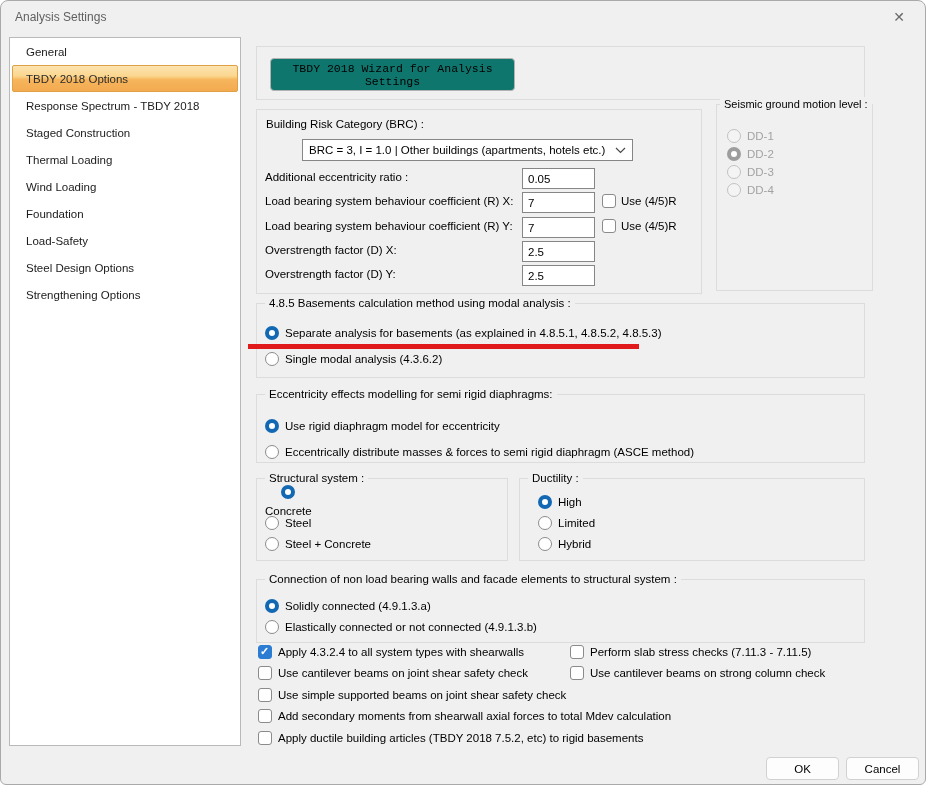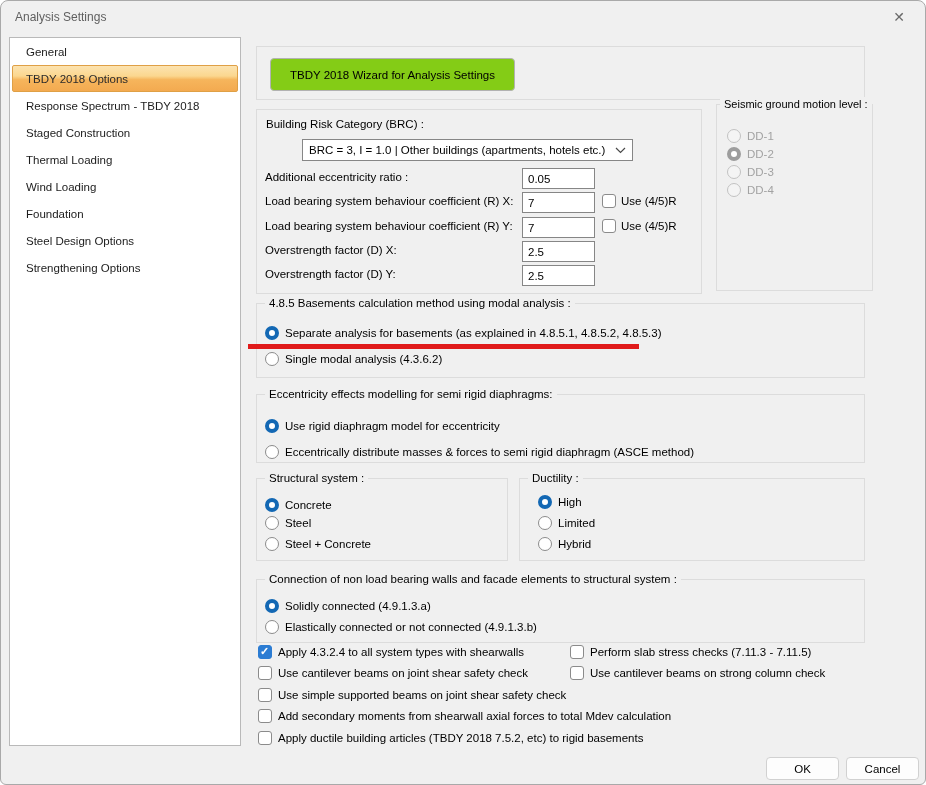--- a/index.html
+++ b/index.html
@@ -19,22 +19,22 @@
     background:#ffffff;border:1px solid #b9b9b9;}
   .side-item{height:27px;line-height:26px;padding-left:13px;margin:0 2px;border:1px solid transparent;
     border-radius:2px;box-sizing:border-box;color:#1c1c1c;white-space:nowrap;}
   .side-item.sel{
     background:linear-gradient(180deg,#fce3b0 0%,#fbd78f 40%,#f6b55c 55%,#f3aa50 100%);
     border-color:#dfa046;color:#2b2b2b;}
   
   .grp{position:absolute;border:1px solid #dcdcdc;box-sizing:border-box;}
   .legend{position:absolute;top:-8px;left:8px;background:#f0f0f0;padding:0 4px;line-height:15px;white-space:nowrap;}
   
-  .wizard-btn{position:absolute;left:13px;top:11px;width:245px;height:33px;background:#84cc16;
-    border:1px solid #b2b2b2;border-radius:4px;font-family:Liberation Sans, sans-serif;font-size:11.5px;color:#000;}
+  .wizard-btn{position:absolute;left:13px;top:11px;width:245px;height:33px;background:#0f766e;
+    border:1px solid #b2b2b2;border-radius:4px;font-family:Liberation Mono, monospace;font-size:11.5px;color:#000;}
   
   .brc-label{position:absolute;left:9px;top:8px;}
   .combo{position:absolute;left:8px;top:29px;width:331px;height:22px;box-sizing:border-box;background:#fff;
     border:1px solid #868686;display:flex;align-items:center;padding:0 6px;gap:6px;margin-left:37px;}
   .combo-text{flex:1;white-space:nowrap;overflow:hidden;}
   
   .frow{position:absolute;left:255px;width:625px;height:22px;}
   .flabel{position:absolute;left:9px;top:3px;white-space:nowrap;}
   .finput{position:absolute;left:266px;top:0;width:73px;height:21px;box-sizing:border-box;
     border:1px solid #868686;background:#fff;padding:1px 5px;font-family:inherit;font-size:11.5px;color:#000;}
@@ -71,20 +71,21 @@
   </div>
 
   <div class="sidebar">
     <div class="side-item">General</div>
     <div class="side-item sel">TBDY 2018 Options</div>
     <div class="side-item">Response Spectrum - TBDY 2018</div>
     <div class="side-item">Staged Construction</div>
     <div class="side-item">Thermal Loading</div>
     <div class="side-item">Wind Loading</div>
     <div class="side-item">Foundation</div>
+    <div class="side-item">Load-Safety</div>
     <div class="side-item">Steel Design Options</div>
     <div class="side-item">Strengthening Options</div>
   </div>
 
   <div class="grp" id="grp-wizard" style="left:255px;top:45px;width:609px;height:54px;">
     <button class="wizard-btn">TBDY 2018 Wizard for Analysis Settings</button>
   </div>
 
   <div class="grp" id="grp-brc" style="left:255px;top:108px;width:446px;height:185px;">
     <span class="brc-label">Building Risk Category (BRC) :</span>
@@ -165,21 +166,21 @@
       <span>Use rigid diaphragm model for eccentricity</span>
     </span>
     <span class="opt" style="left:8px;top:50px;">
       <span class="rd"></span>
       <span>Eccentrically distribute masses &amp; forces to semi rigid diaphragm (ASCE method)</span>
     </span>
   </div>
 
   <div class="grp" style="left:255px;top:477px;width:252px;height:83px;">
     <span class="legend">Structural system :</span>
-    <span class="opt" style="left:8px;top:19px;">
+    <span class="opt" style="left:8px;top:6px;flex-direction:column;">
       <span class="rd on"></span>
       <span>Concrete</span>
     </span>
     <span class="opt" style="left:8px;top:37px;">
       <span class="rd"></span>
       <span>Steel</span>
     </span>
     <span class="opt" style="left:8px;top:58px;">
       <span class="rd"></span>
       <span>Steel + Concrete</span>

